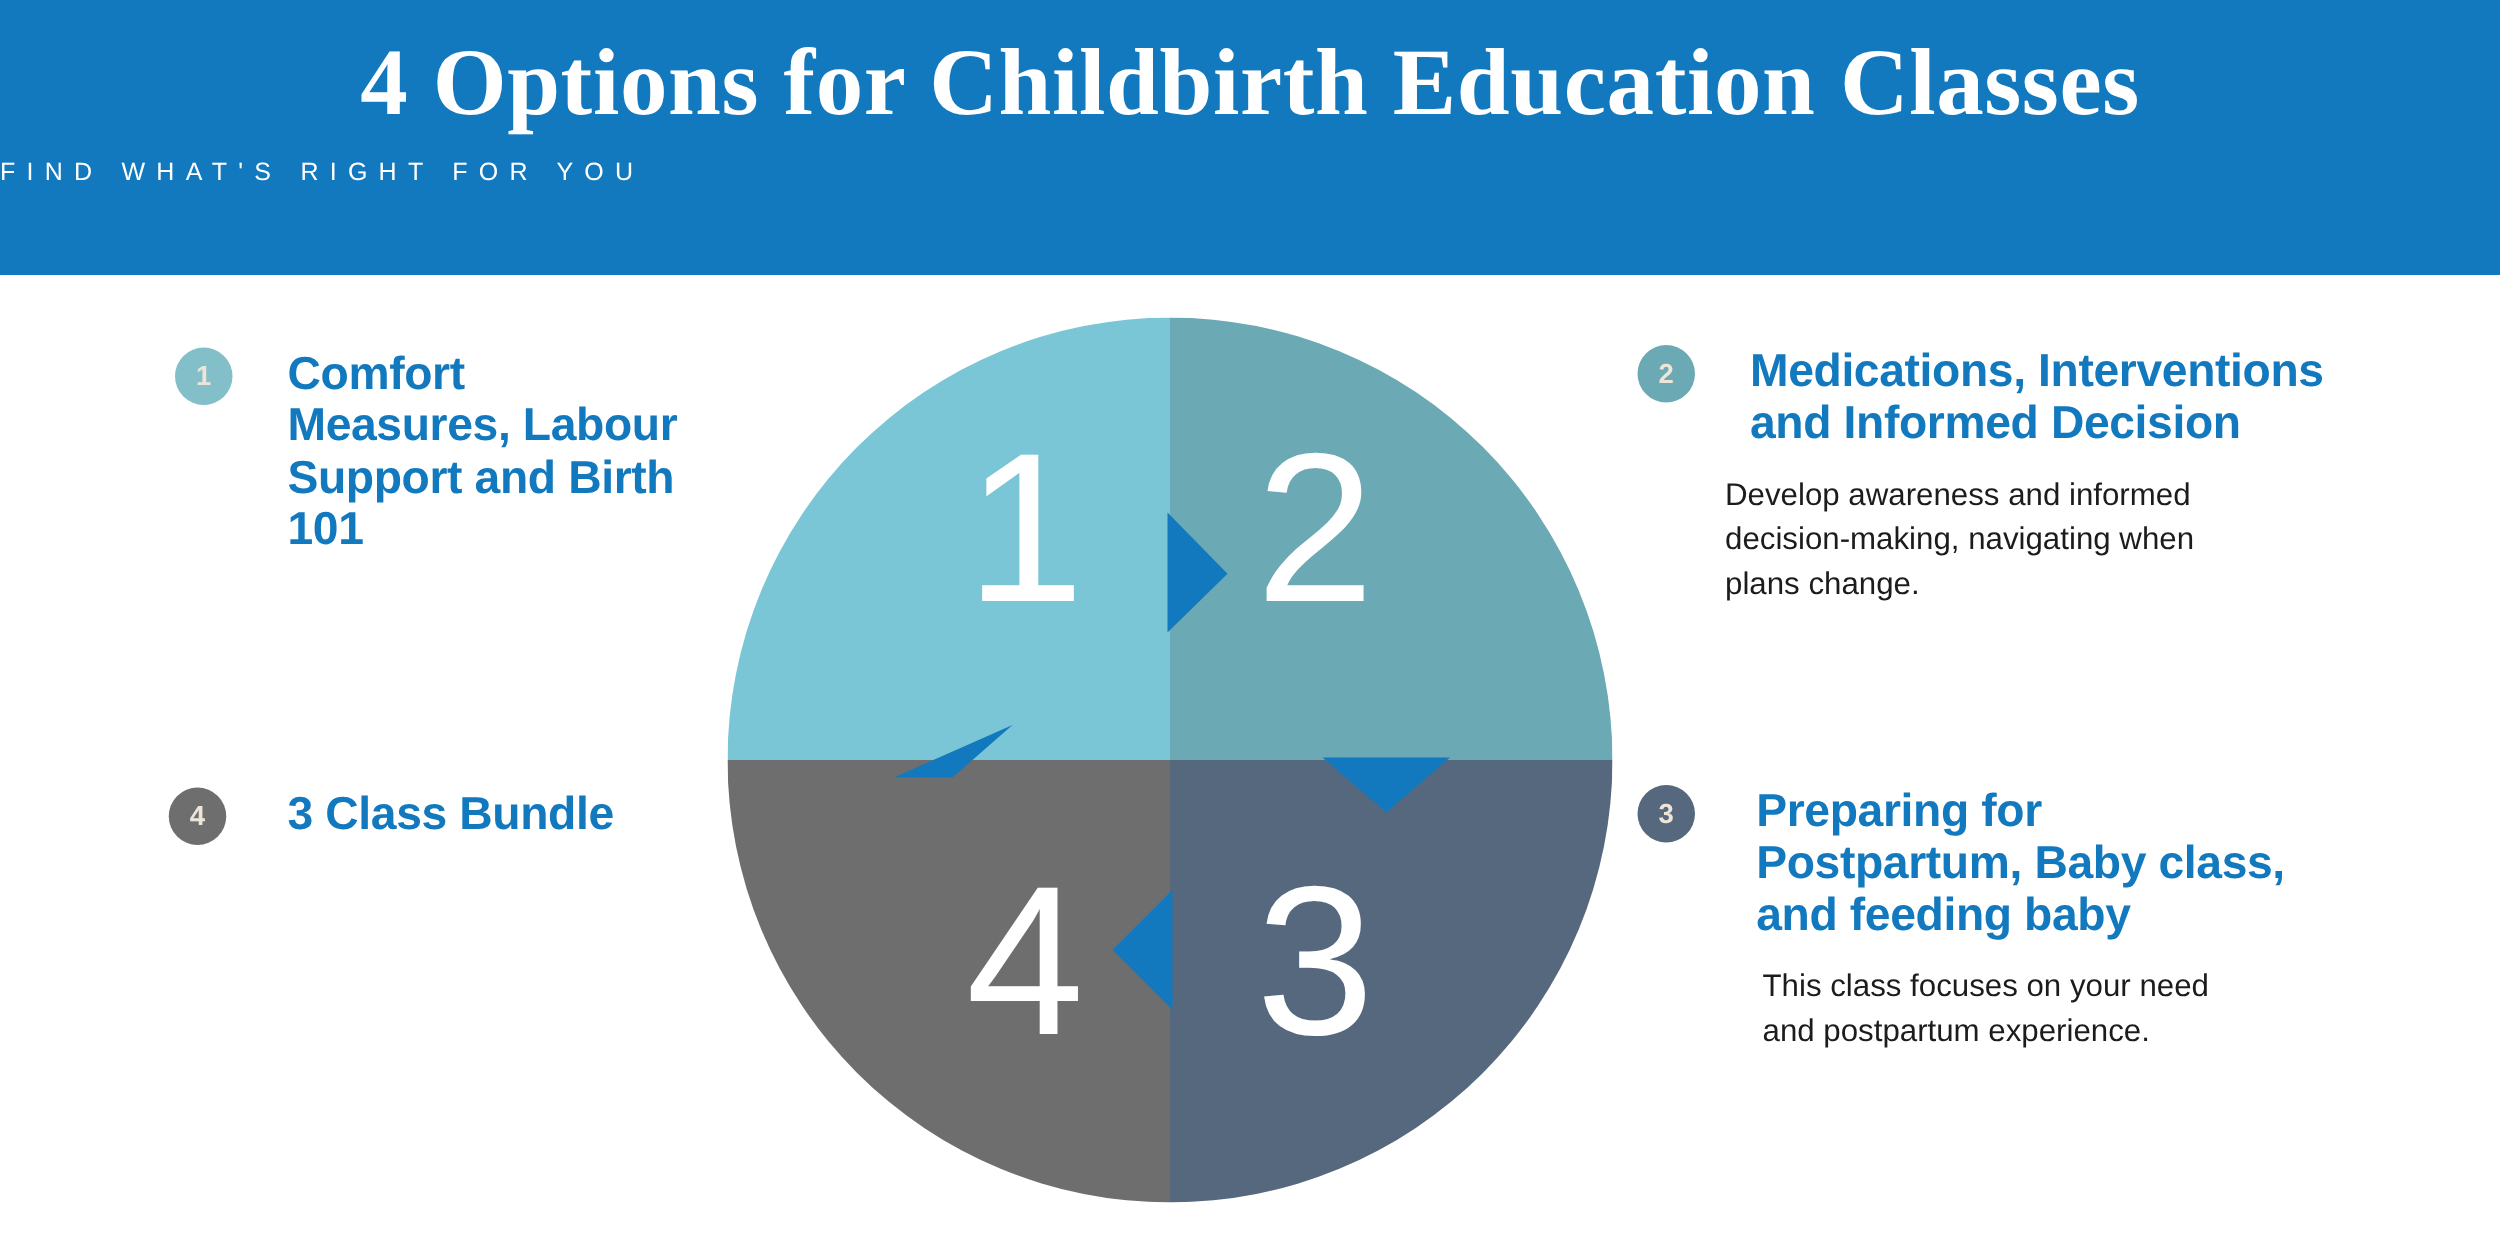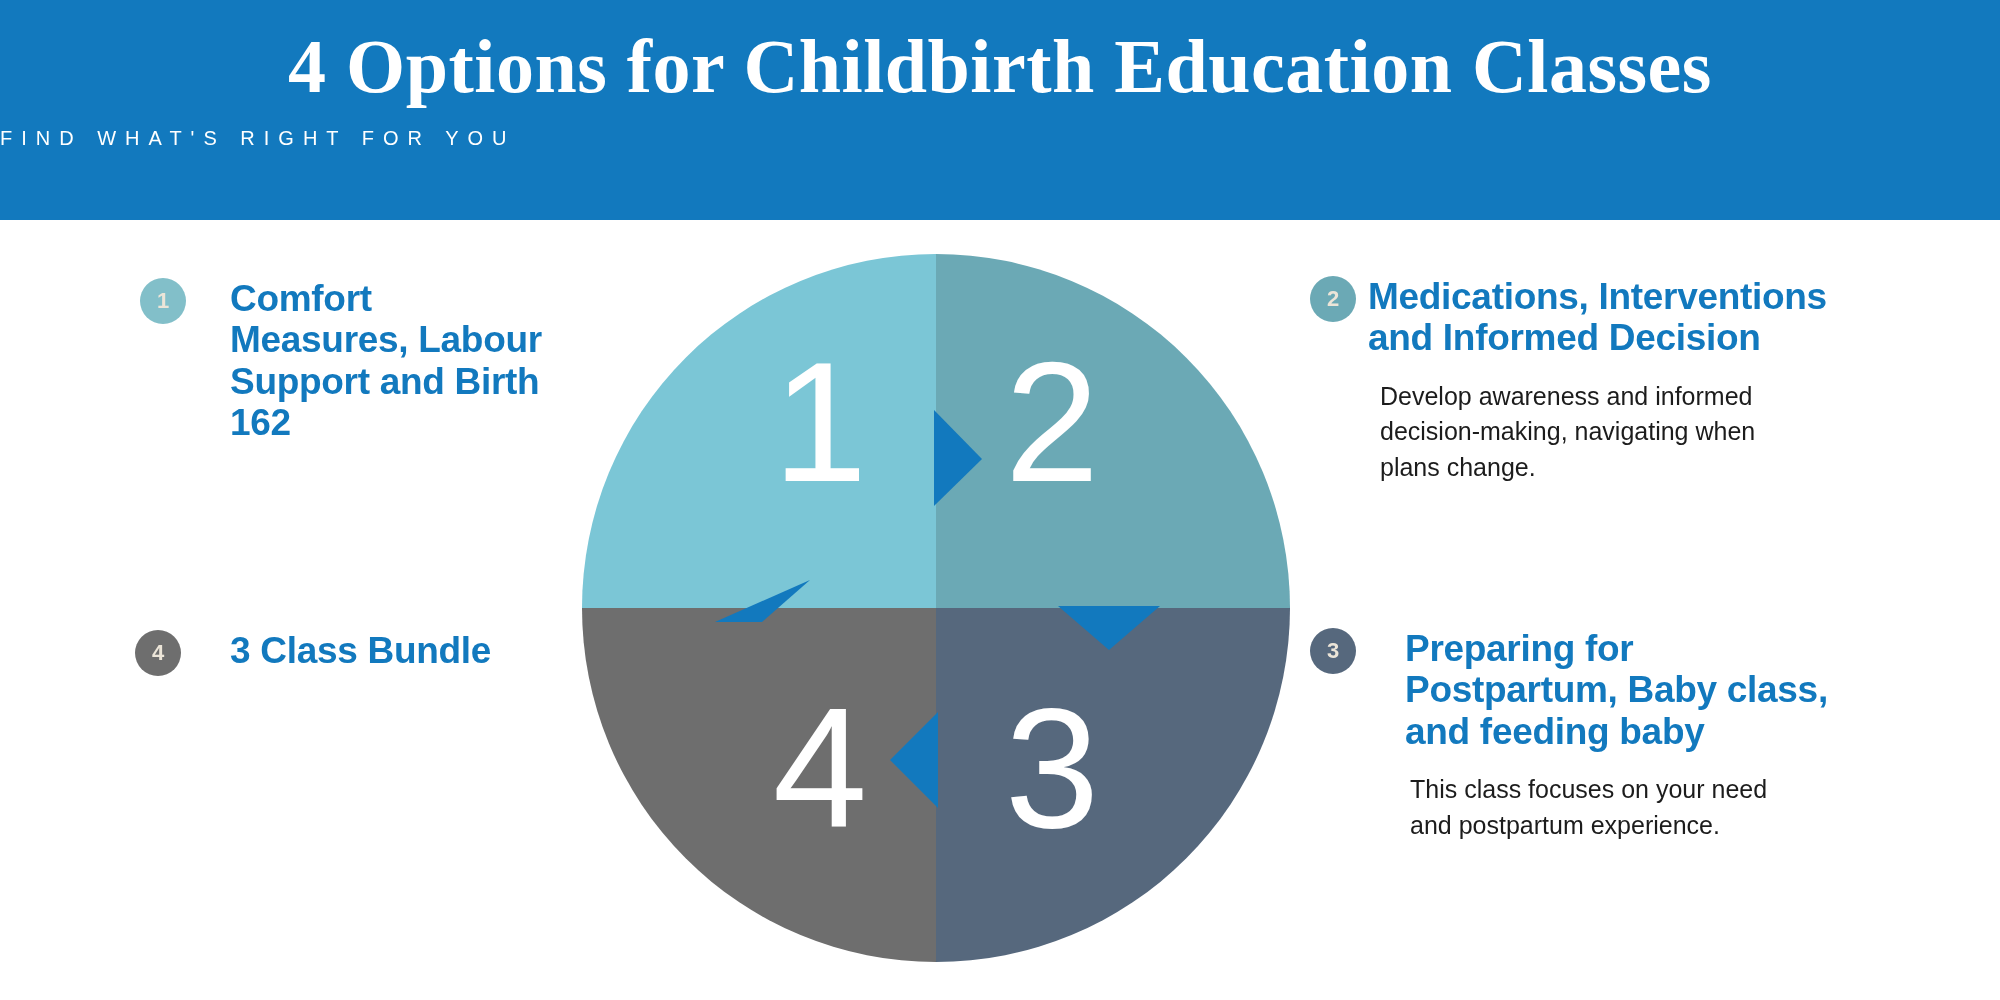--- a/index.html
+++ b/index.html
@@ -108,21 +108,21 @@
     margin: 0;
   }
 
   
   #block-1 { left: 140px; top: 278px; width: 420px; }
   #block-1 .block-head { margin-left: 90px; width: 330px; }
   #block-1 .block-body { margin-left: 94px; margin-top: 20px; width: 300px; }
 
   
   #block-2 { left: 1310px; top: 276px; width: 560px; }
-  #block-2 .block-head { margin-left: 58px; width: 470px; }
+  #block-2 .block-head { margin-left: 90px; width: 470px; }
   #block-2 .block-body { margin-left: 70px; margin-top: 20px; width: 420px; }
 
   
   #block-4 { left: 135px; top: 630px; width: 430px; }
   #block-4 .block-head { margin-left: 95px; width: 330px; }
   #block-4 .block-body { margin-left: 100px; margin-top: 18px; width: 350px; }
 
   
   #block-3 { left: 1310px; top: 628px; width: 560px; }
   #block-3 .block-head { margin-left: 95px; width: 430px; }
@@ -159,21 +159,21 @@
       <polygon points="476,352 578,352 527,396" fill="#1279be"></polygon>
 
       <polygon points="356,458 356,554 308,506" fill="#1279be"></polygon>
 
       <polygon points="180,368 133,368 228,326" fill="#1279be"></polygon>
     </svg>
   </div>
 
   <div class="block" id="block-1">
     <div class="badge badge-1">1</div>
-    <p class="block-head">Comfort Measures, Labour Support and Birth 162</p>
+    <p class="block-head">Comfort Measures, Labour Support and Birth 101</p>
   </div>
 
   <div class="block" id="block-2">
     <div class="badge badge-2">2</div>
     <p class="block-head">Medications, Interventions and Informed Decision</p>
     <p class="block-body">Develop awareness and informed decision-making, navigating when plans change.</p>
   </div>
 
   <div class="block" id="block-4">
     <div class="badge badge-4">4</div>

